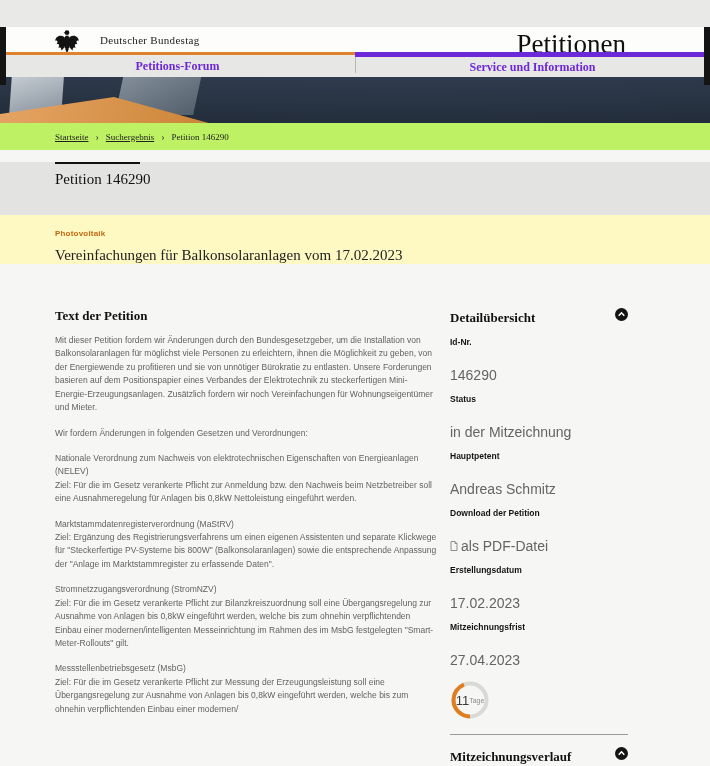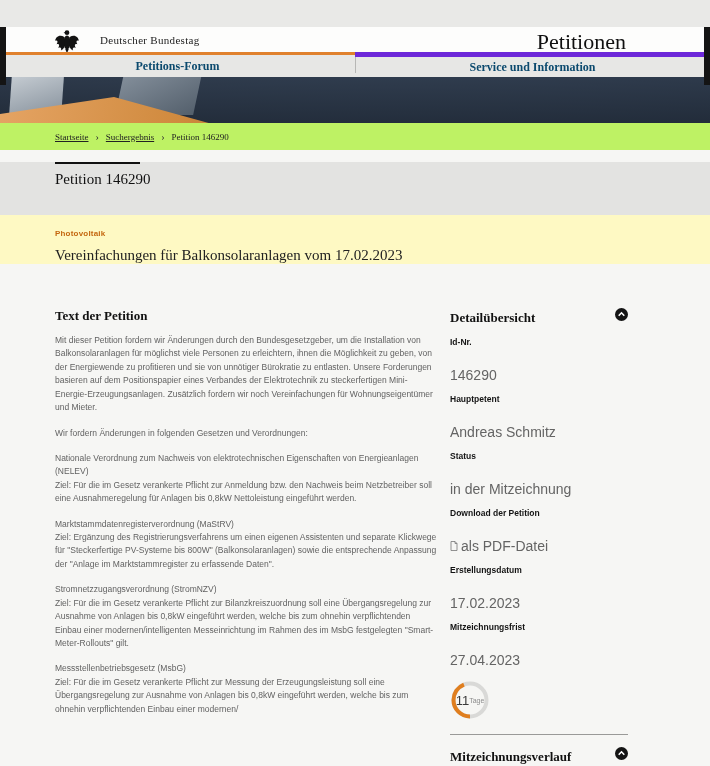--- a/index.html
+++ b/index.html
@@ -5,24 +5,24 @@
   * { margin:0; padding:0; box-sizing:border-box; }
   html,body { width:710px; height:766px; overflow:hidden; }
   body { font-family:"Liberation Sans", sans-serif; background:#f6f6f4; position:relative; }
 
   
   .topstrip { height:27px; background:#e9e9e7; }
   .hdr { height:25px; background:#fdfdfc; position:relative; display:flex; align-items:center; padding-left:54px; }
   .edge { position:absolute; top:27px; width:6px; height:58px; background:#141414; z-index:5; }
   .edge.l { left:0; } .edge.r { right:0; }
   .brand-txt { font-family:"Liberation Serif", serif; font-size:11px; color:#222; margin-left:20px; letter-spacing:.3px; }
-  .site-title { position:absolute; right:84px; top:2px; font-family:"Liberation Serif", serif; font-size:22px; color:#101010; }
+  .site-title { position:absolute; right:84px; top:2px; font-family:"Liberation Serif", serif; font-size:27px; color:#101010; }
   .tabs { height:25px; display:flex; background:#e7e7e5; position:relative; }
   .tab { width:50%; display:flex; align-items:center; justify-content:center;
-         font-family:"Liberation Serif", serif; font-weight:bold; font-size:12px; color:#0c4a6e; cursor:pointer; }
+         font-family:"Liberation Serif", serif; font-weight:bold; font-size:12px; color:#6d28d9; cursor:pointer; }
   .tab.active { border-top:3px solid #e0812d; }
   .tab.inactive { border-top:5px solid #6d28d9; }
   .tabdiv { position:absolute; left:50%; top:5px; width:1px; height:16px; background:#b7b7b5; }
 
   
   .hero { height:46px; position:relative; overflow:hidden;
           background:radial-gradient(160% 260% at 58% -150%, #5d6b7e 0%, #4a5a6e 52%, #313e50 53%, #222c3a 100%); }
   .hero .chair1 { position:absolute; left:10px; top:-4px; width:52px; height:60px; background:linear-gradient(165deg,#d7dde2,#7f8b97); transform:skewX(-8deg) rotate(-4deg); opacity:.9; }
   .hero .chair2 { position:absolute; left:120px; top:-8px; width:78px; height:46px; background:linear-gradient(150deg,#96a1ac,#5c6874); transform:skewX(-12deg); opacity:.85; }
   .hero .desk { position:absolute; left:0; bottom:-2px; width:300px; height:34px;
@@ -162,26 +162,26 @@
             <polyline points="4,8.4 7,5.2 10,8.4" fill="none" stroke="#fff" stroke-width="1.7"></polyline>
           </svg>
       </span>
     </div>
 
     <div class="field">
       <div class="lbl">Id-Nr.</div>
       <div class="val">146290</div>
     </div>
     <div class="field">
+      <div class="lbl">Status</div>
+      <div class="val">in der Mitzeichnung</div>
+    </div>
+    <div class="field">
       <div class="lbl">Hauptpetent</div>
       <div class="val">Andreas Schmitz</div>
-    </div>
-    <div class="field">
-      <div class="lbl">Status</div>
-      <div class="val">in der Mitzeichnung</div>
     </div>
     <div class="field">
       <div class="lbl">Download der Petition</div>
       <div class="val link-row">
         <span class="doc-ico">
           <svg width="8" height="10" viewBox="0 0 8 10">
               <path d="M1 .5 h4 l2 2 v7 h-6 z" fill="none" stroke="#777" stroke-width=".8"></path>
               <path d="M5 .5 v2 h2" fill="none" stroke="#777" stroke-width=".8"></path>
             </svg>
         </span>

